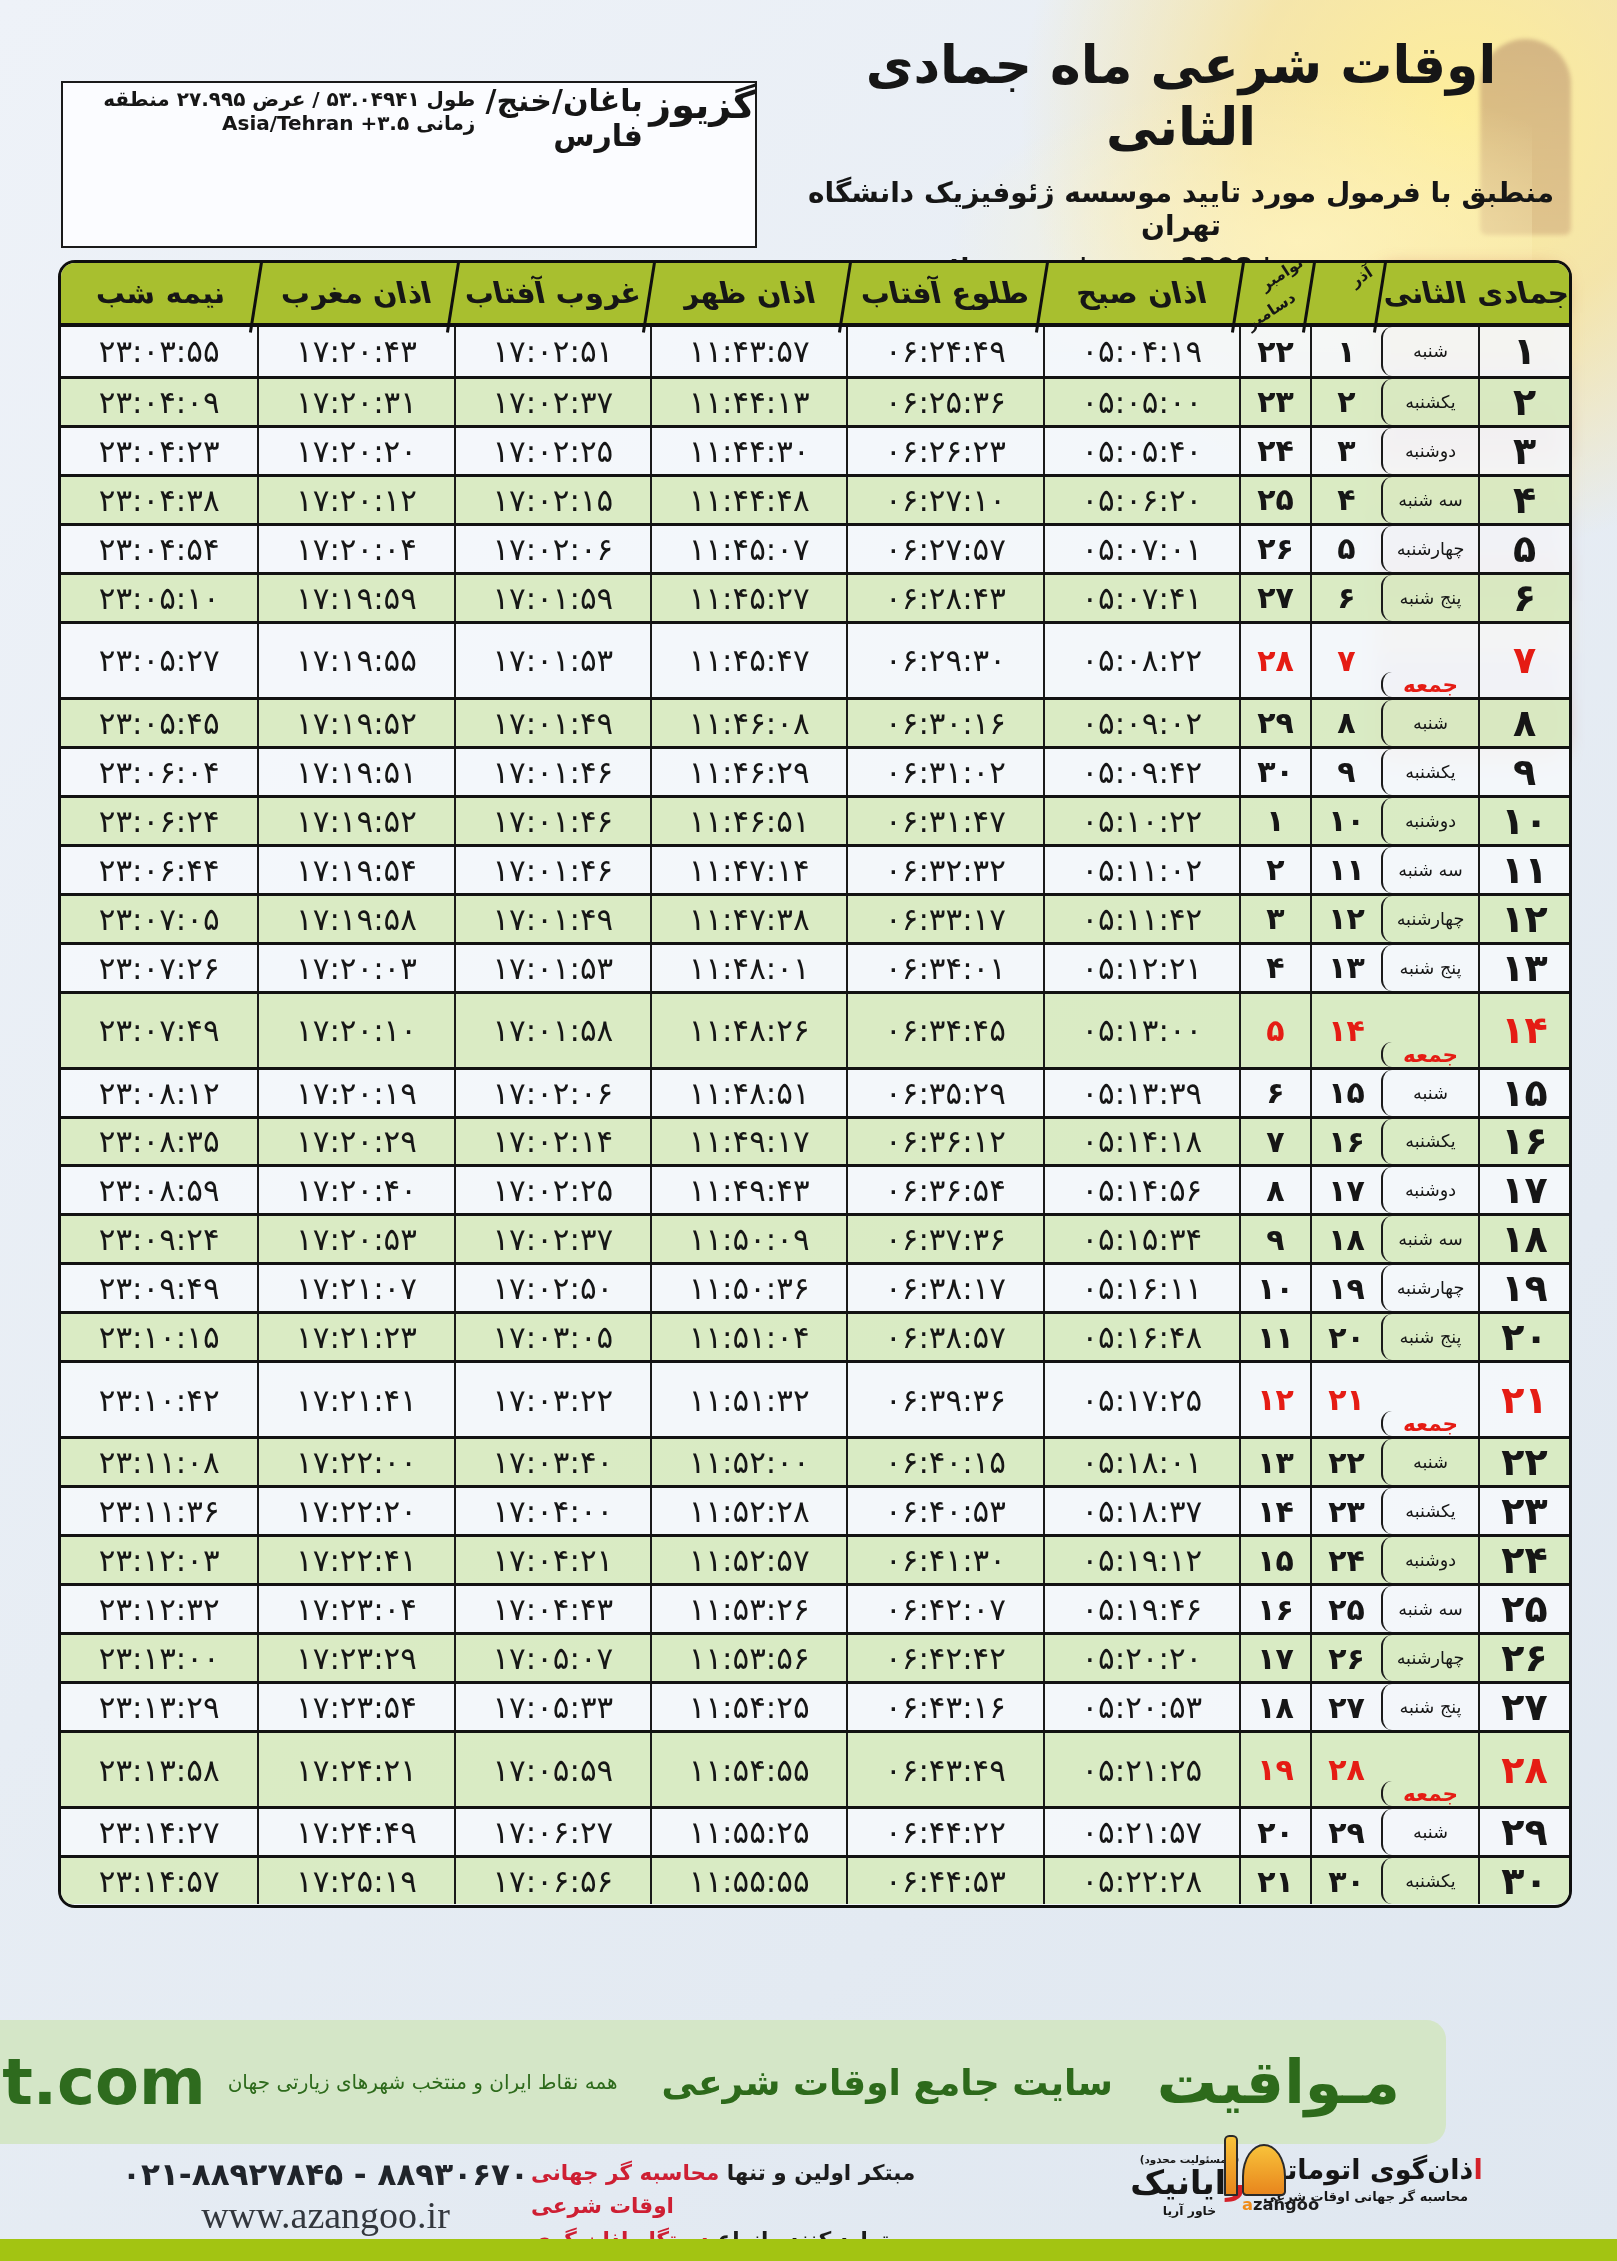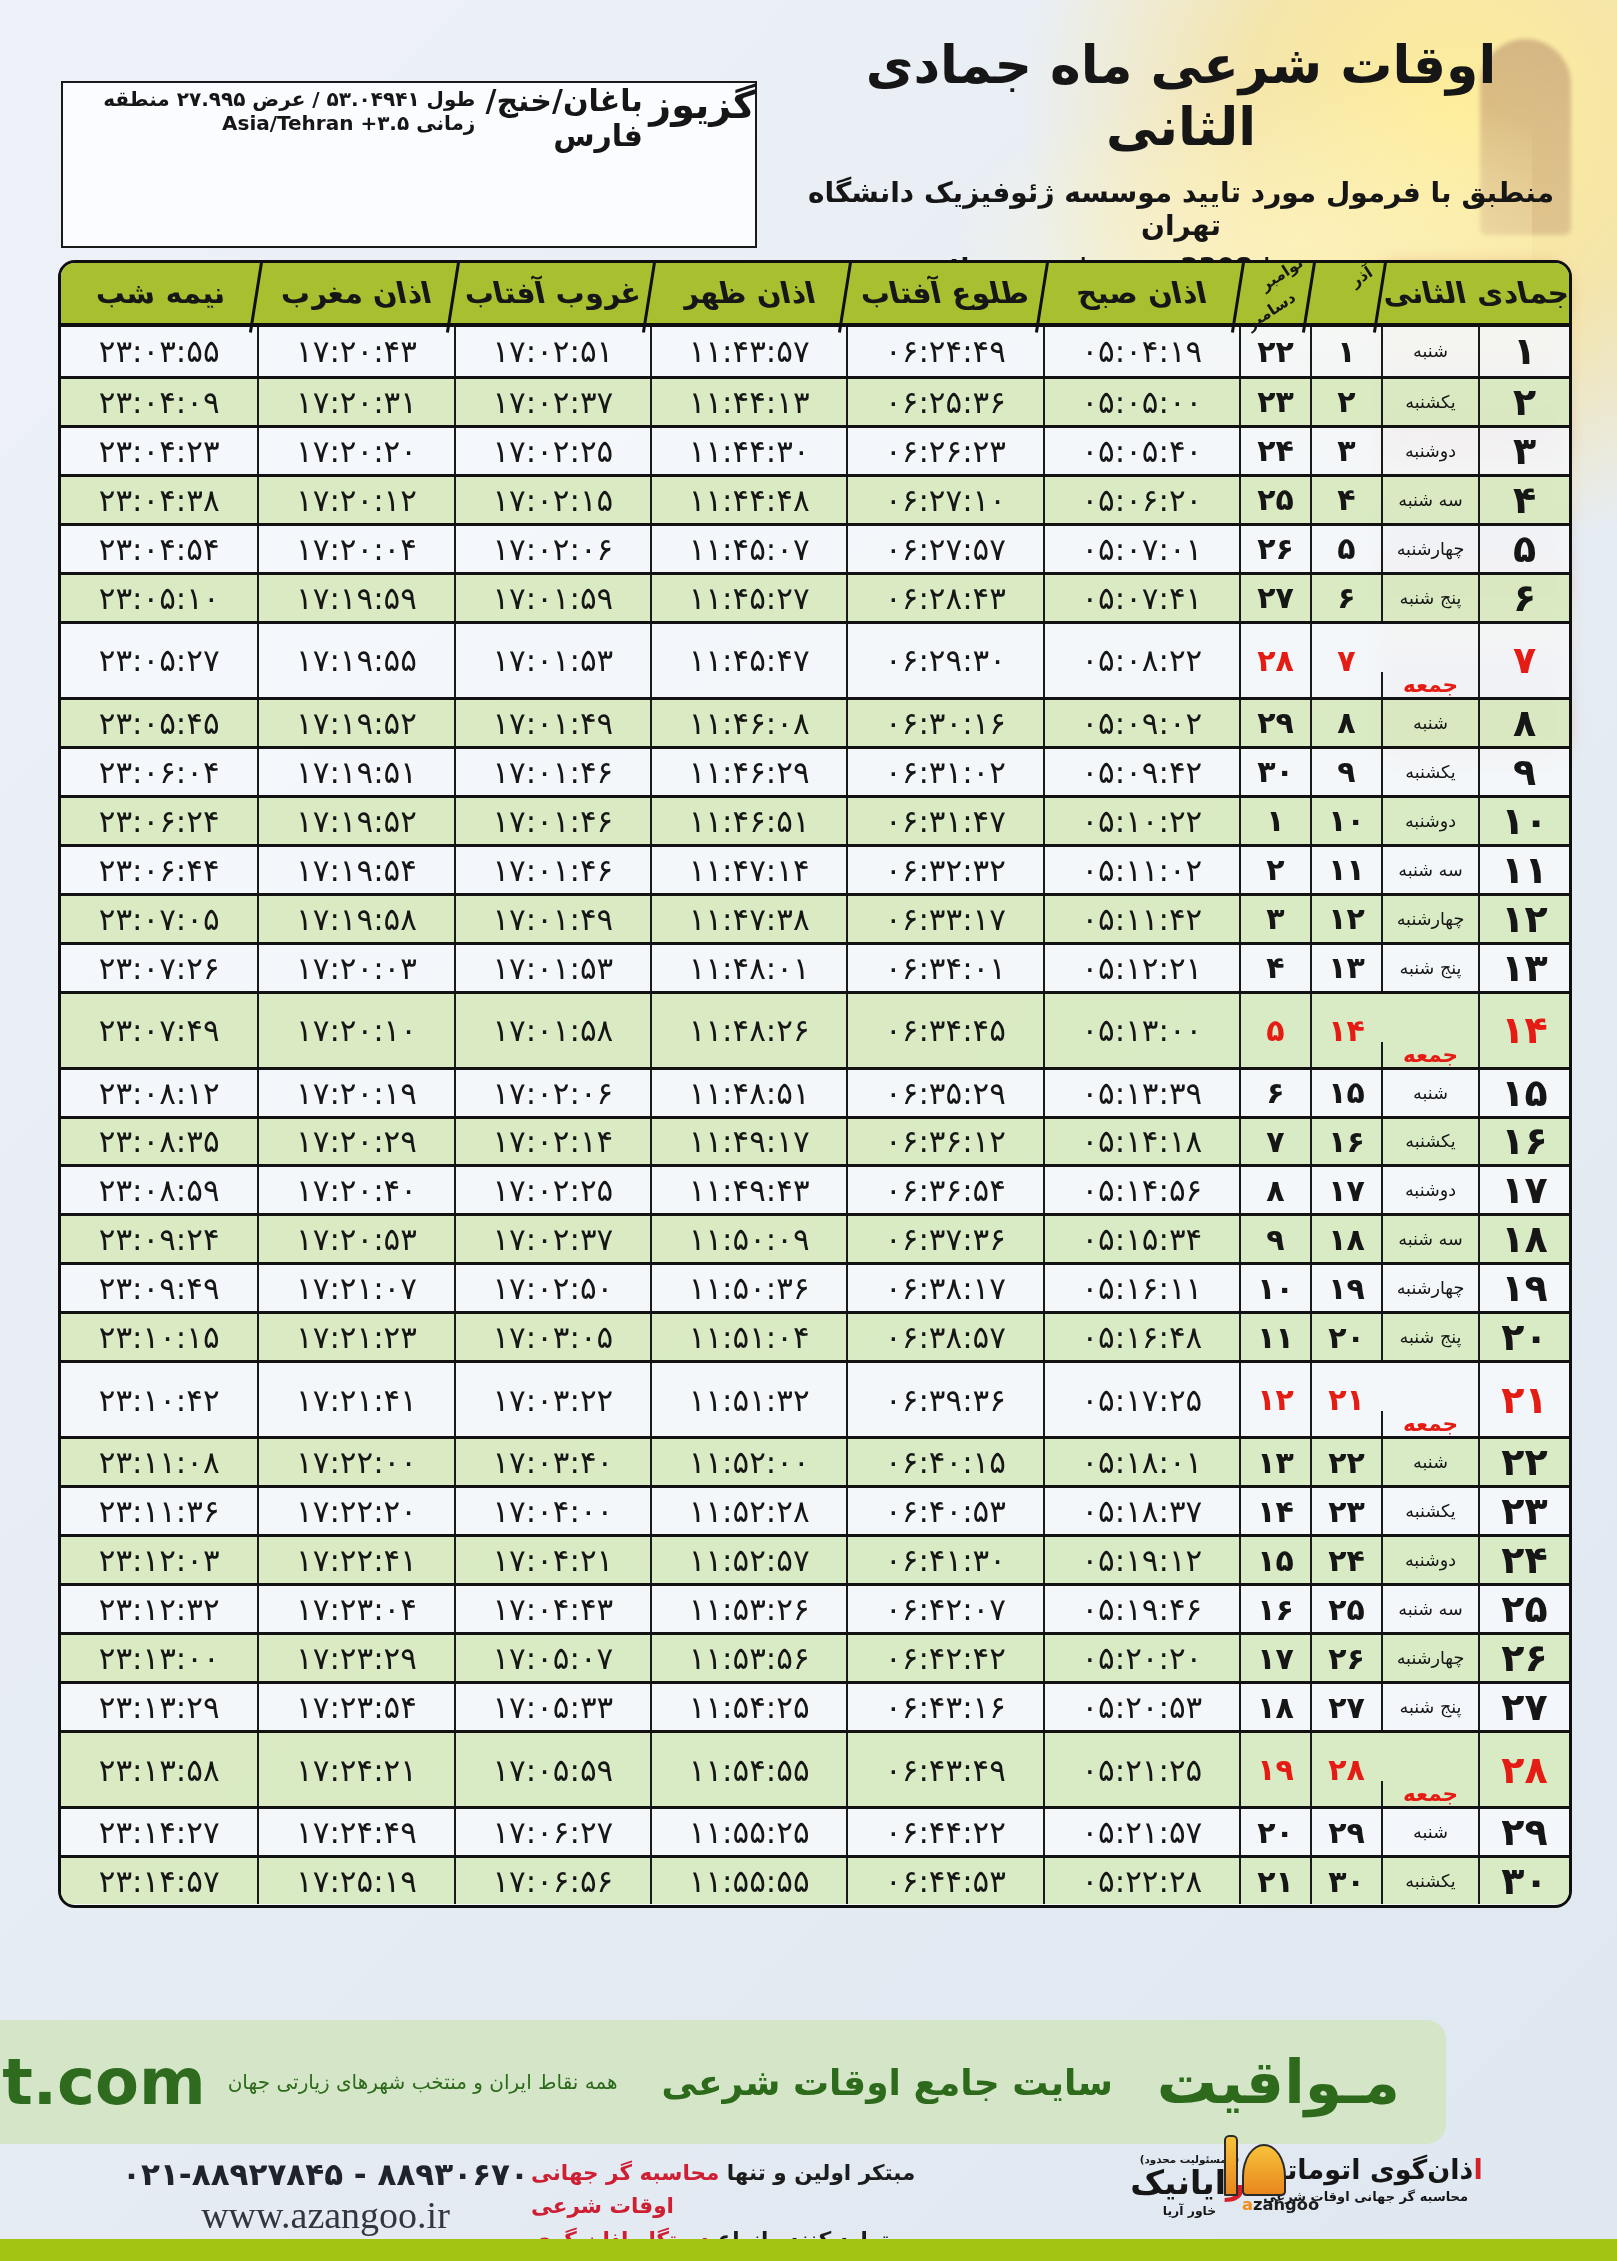--- a/index.html
+++ b/index.html
@@ -48,21 +48,21 @@
   .tbody{display:grid;grid-template-rows:repeat(30,1fr);height:1577px;direction:rtl;}
   .trow{display:grid;grid-template-columns:91px 97px 71px 71px repeat(6,1fr);
       border-top:3.3px solid #121212;direction:rtl;}
   .trow:first-child{border-top:none;}
   .trow.green{background:rgba(215,233,191,.92);}
   .trow.white{background:rgba(243,246,250,.82);}
   .cell{display:flex;align-items:center;justify-content:center;border-left:2px solid #1a1a1a;
       font-size:31px;overflow:hidden;}
   .cell:last-child{border-left:none;}
   .c-day{font-size:38px;font-weight:bold;}
-  .c-weekday{font-size:17.6px;}
+  .c-weekday{font-size:17.6px;border-radius:11px;}
   .c-azar,.c-nov{font-size:30px;font-weight:bold;}
   .c-sobh,.c-sunrise,.c-zohr,.c-sunset,.c-maghreb,.c-midnight{direction:ltr;font-weight:500;}
   .trow.friday .c-day,.trow.friday .c-weekday,.trow.friday .c-azar,.trow.friday .c-nov{
       color:#e51c14;font-weight:bold;}
   .trow.friday .c-weekday{font-size:21.5px;margin-top:48px;}
   
   .promo{position:absolute;left:0;top:2020px;width:1447px;height:124px;z-index:2;
       background:#d4e6c7;border-radius:0 19.6px 19.6px 0;
       display:flex;align-items:center;padding:0 46px 0 39px;box-sizing:border-box;gap:22px;color:#2d6a1b;}
   .promo-brand{font-size:60px;font-weight:bold;white-space:nowrap;}

